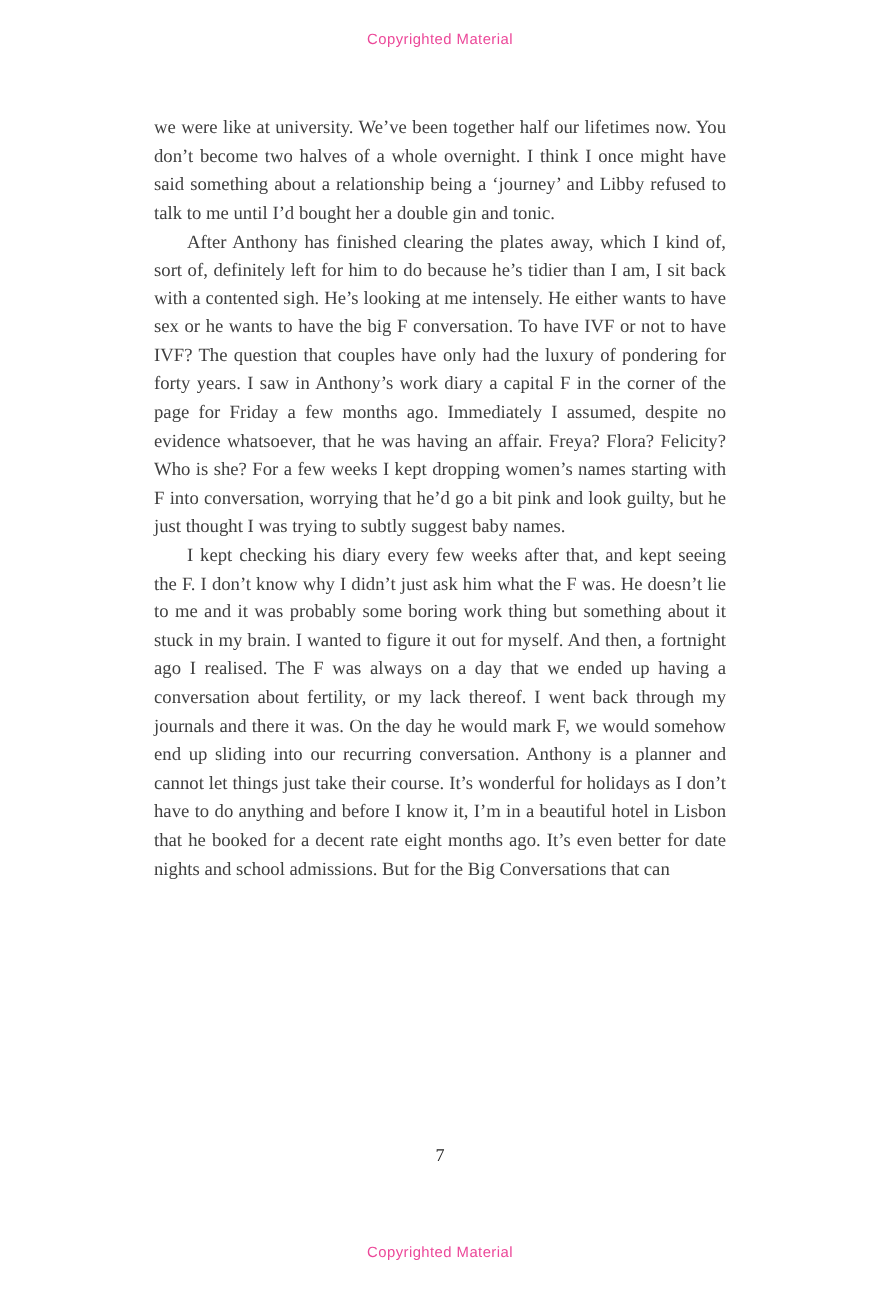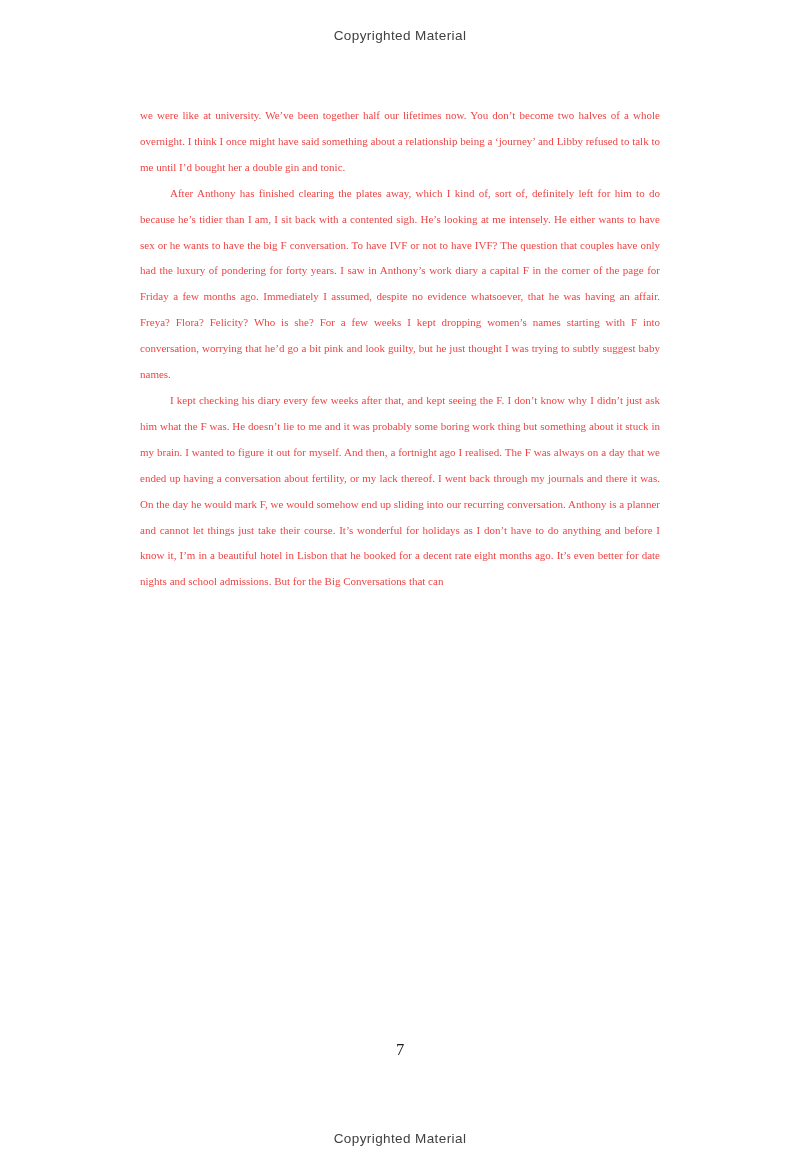--- a/index.html
+++ b/index.html
@@ -15,44 +15,44 @@
     margin: 0 auto;
     overflow: hidden;
   }
   .copyright {
     position: absolute;
     left: 0;
     width: 100%;
     text-align: center;
     font-family: "Liberation Sans", sans-serif;
     font-size: 13.5px;
-    color: #404040;
+    color: #ec4899;
     letter-spacing: 0.4px;
   }
   .copyright.top { top: 28px; }
   .copyright.bottom { top: 1131px; }
   .content {
     position: absolute;
     top: 103px;
     left: 140px;
     width: 520px;
   }
   .book-title {
     font-family: "Liberation Serif", serif;
     font-style: italic;
     font-weight: normal;
     font-size: 19px;
     color: #1a1a1a;
     text-align: center;
     margin-bottom: 30px;
   }
   .body-text p {
-    font-size: 11px;
+    font-size: 17px;
     line-height: 25.9px;
-    color: #ef4444;
+    color: #404040;
     text-align: justify;
     text-justify: inter-word;
   }
   .body-text p.indent {
     text-indent: 30px;
     font-family: Liberation Serif, serif;
   }
   .page-number {
     position: absolute;
     top: 1040px;

